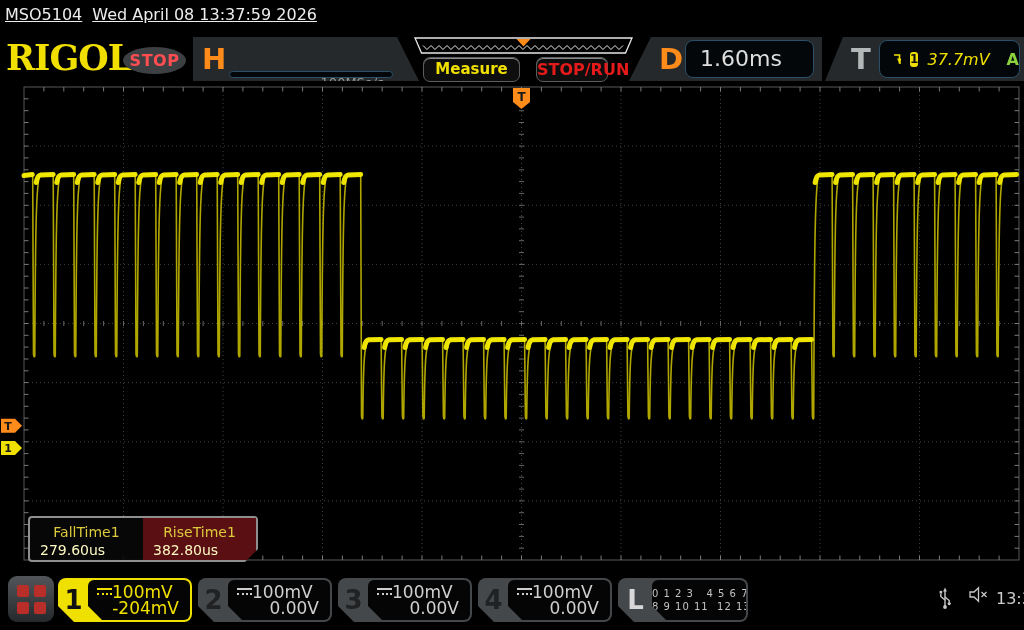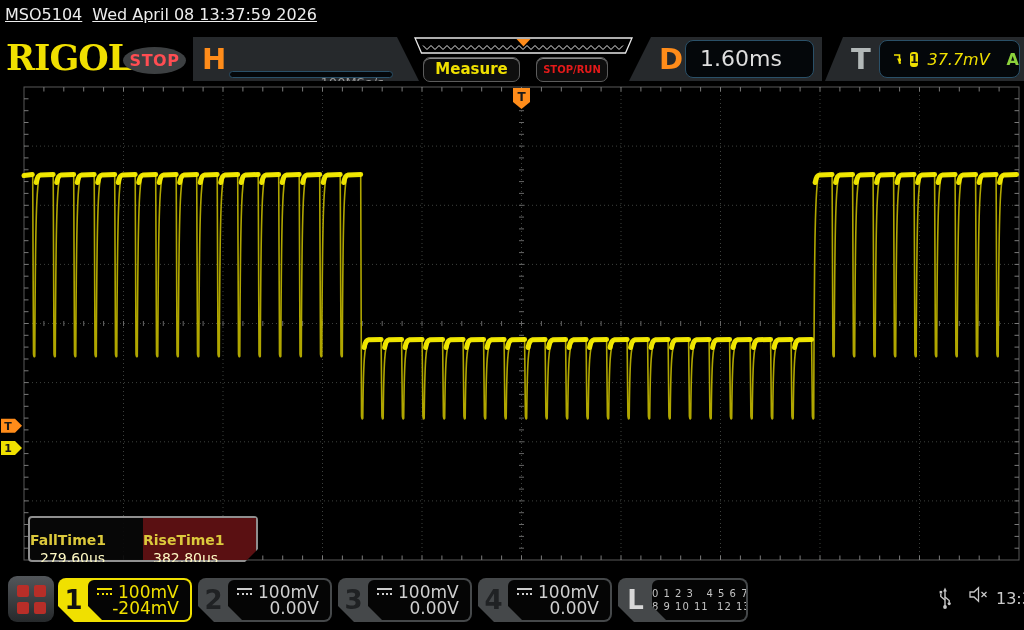--- a/index.html
+++ b/index.html
@@ -18,58 +18,58 @@
   .inner{position:absolute;top:3px;bottom:3px;background:#04070a;border:1px solid #2a5068;border-radius:8px;}
   .h-group{left:193px;width:226px;clip-path:polygon(0 0,204px 0,226px 44px,0 44px);}
   .h-group .biglabel{left:9px;color:#ff8c1a;}
   .h-group .inner{left:36px;right:26px;margin-top:31px;}
   .tb-val{position:absolute;left:16px;top:0;font-size:23px;color:#e8e8e8;line-height:36px;}
   .rates{position:absolute;right:8px;top:3px;text-align:right;color:#969696;font-size:13px;line-height:15px;}
   .navstrip{position:absolute;left:414px;top:37px;width:219px;height:17px;}
   .btn{position:absolute;top:57px;height:25px;background:#0e0e0e;border:1px solid #5c5c5c;border-radius:7px;
        box-shadow:inset 0 1px 0 #8a8a8a;text-align:center;font-weight:bold;line-height:23px;cursor:pointer;box-sizing:border-box;}
   .measure-btn{left:423px;width:97px;color:#f0e000;font-size:15px;}
-  .stoprun-btn{left:536px;width:72px;color:#e51a1a;font-size:10px;}
+  .stoprun-btn{left:536px;width:72px;color:#e51a1a;font-size:16px;}
   .d-group{left:629px;width:193px;clip-path:polygon(22px 0,193px 0,193px 44px,0 44px);}
   .d-group .biglabel{left:30px;color:#ff8c1a;}
   .d-group .inner{left:56px;right:8px;}
   .d-val{position:absolute;left:14px;top:0;font-size:22px;color:#dedede;line-height:36px;}
   .t-group{left:825px;width:199px;clip-path:polygon(18px 0,199px 0,199px 44px,0 44px);}
   .t-group .biglabel{left:26px;color:#b2b8b8;}
   .t-group .inner{left:54px;right:4px;display:flex;align-items:center;gap:9px;padding-left:13px;box-sizing:border-box;}
   .src-badge{display:inline-block;width:16px;height:15px;background:#f0e000;border-radius:3px;
        color:#111;font-size:12px;font-weight:bold;text-align:center;line-height:15px;}
   .t-level{color:#f0e000;font-size:16px;font-style:italic;}
   .t-mode{color:#8cd23c;font-size:16px;font-weight:bold;margin-left:8px;}
   
   #scope-svg{position:absolute;left:0;top:82px;}
   
   .meas{position:absolute;left:28px;top:516px;width:230px;height:46px;background:rgba(8,8,8,.93);
         border:2px solid #8f8f8f;border-radius:4px;box-sizing:border-box;display:flex;
         clip-path:polygon(0 0,100% 0,100% calc(100% - 13px),calc(100% - 13px) 100%,0 100%);}
   .meas-item{width:50%;height:100%;}
   .meas-item.hl{background:#5a1012;}
-  .meas-label{color:#dcc93c;font-size:14px;font-weight:bold;padding-top:14px;}
+  .meas-label{text-align:center;color:#dcc93c;font-size:14px;font-weight:normal;padding-top:6px;}
   .meas-value{color:#fef9c3;font-size:14px;padding-left:10px;padding-top:2px;}
   
   .menu-btn{position:absolute;left:8px;top:576px;width:46px;height:46px;border-radius:9px;
         background:linear-gradient(#52565a,#26292b);display:grid;grid-template-columns:12px 12px;
         grid-template-rows:12px 12px;gap:5px;justify-content:center;align-content:center;cursor:pointer;}
   .menu-btn i{background:#b82e28;border-radius:2px;}
   .chbadge{position:absolute;top:578px;width:134px;height:44px;border-radius:8px;
         clip-path:polygon(0 0,100% 0,100% 100%,16px 100%,0 calc(100% - 16px));cursor:pointer;}
   .chbadge .num{position:absolute;left:0;top:0;width:31px;height:44px;font-size:26px;font-weight:bold;
         text-align:center;line-height:44px;}
   .chbadge .cinner{position:absolute;left:30px;top:2px;right:2px;bottom:2px;background:#050505;border-radius:6px;
         clip-path:polygon(0 0,100% 0,100% 100%,14px 100%,0 calc(100% - 14px));}
   .ch-on{background:#f0e000;}
   .ch-on .num{color:#111;}
   .ch-off{background:#45484a;}
   .ch-off .num{color:#202224;}
-  .row1{position:absolute;left:9px;top:2px;font-size:17px;display:flex;align-items:center;gap:6px;}
+  .row1{position:absolute;left:9px;top:2px;font-size:17px;display:flex;align-items:center;}
   .row2{position:absolute;right:11px;bottom:2px;font-size:17px;}
   .ch-on .row1,.ch-on .row2{color:#f0e000;}
   .ch-off .row1,.ch-off .row2{color:#cfcfcf;}
   .dc-icon{display:inline-block;width:15px;height:8px;position:relative;}
   .dc-icon::before{content:"";position:absolute;left:0;right:0;top:0;border-top:2px solid currentColor;}
   .dc-icon::after{content:"";position:absolute;left:0;right:0;top:5px;border-top:2px dotted currentColor;}
   .la-badge .cinner{left:34px;}
   .la-badge{width:130px;}
   .la-badge .num{width:35px;color:#d8d8d8;}
   .la-rows{position:absolute;inset:0;display:flex;flex-direction:column;justify-content:center;gap:2px;}

